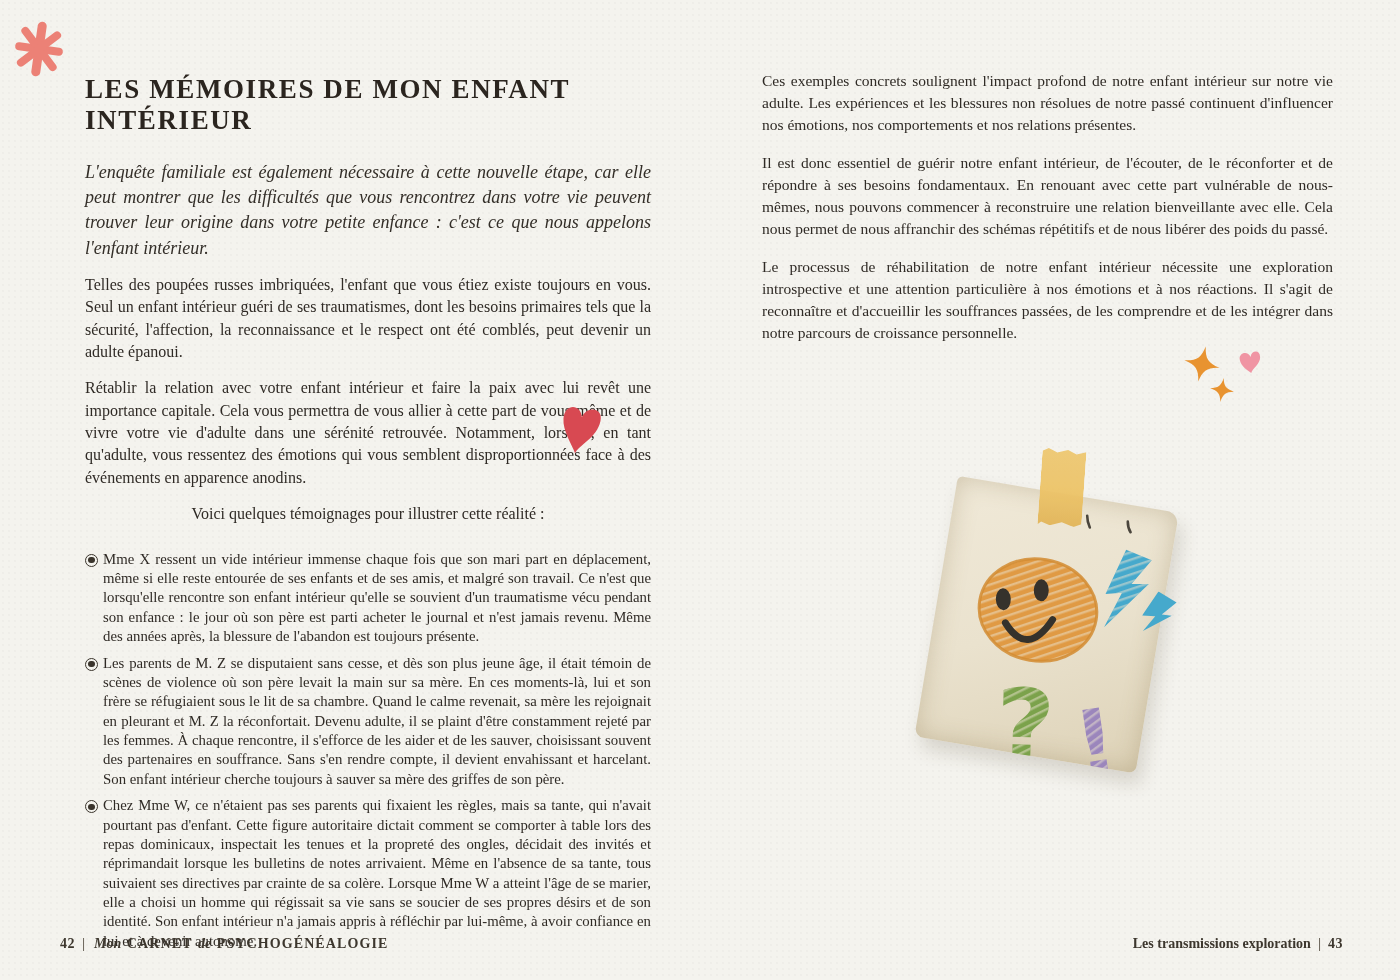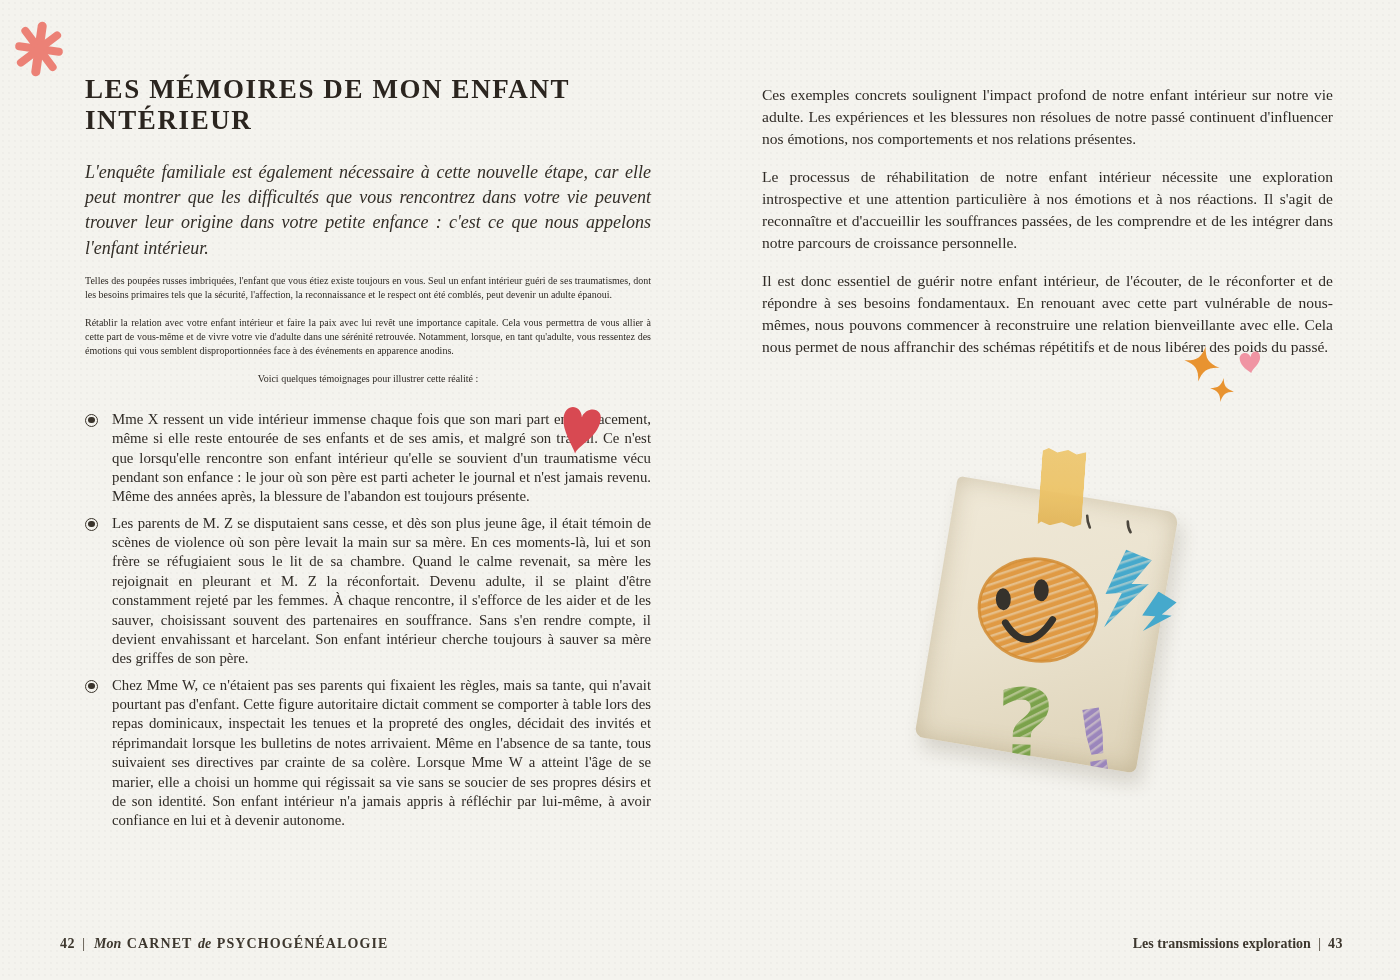--- a/index.html
+++ b/index.html
@@ -15,35 +15,35 @@
   .col-left{position:absolute; left:85px; top:74px; width:566px;}
   .page-title{
     margin:0 0 24px 0; font-size:27px; font-weight:600; letter-spacing:1.6px;
     color:#2b251f; font-family:"Liberation Serif", serif;
   }
   .intro p{
     margin:0 0 13px 0; font-style:italic; font-size:18px; line-height:1.4;
     text-align:justify; color:#332e28;
   }
   .bodytext p{
-    margin:0 0 14px 0; font-size:10px; line-height:1.4; text-align:justify;
+    margin:0 0 14px 0; font-size:16px; line-height:1.4; text-align:justify;
   }
   .bodytext p.lead-in{margin-bottom:24px; text-align:center;}
-  .testimonial{display:flex; gap:14px; margin:0 0 7px 0;}
+  .testimonial{display:flex; gap:5px; margin:0 0 7px 0;}
   .bullet{
     flex:0 0 13px; width:13px; height:13px; margin-top:4px; position:relative;
     border:1.6px solid #3a342c; border-radius:50%; box-sizing:border-box;
   }
   .bullet::after{
     content:""; position:absolute; left:2.4px; top:2.4px; right:2.4px; bottom:2.4px;
     background:#3a342c; border-radius:50%;
   }
   .t-text{flex:1; font-size:14.8px; line-height:1.31; text-align:justify;}
   
-  .col-right{position:absolute; left:762px; top:84px; width:571px;}
+  .col-right{position:absolute; left:762px; top:70px; width:571px;}
   .col-right p{margin:0 0 16px 0; font-size:15.5px; line-height:1.42; text-align:justify;}
   
   .footer{position:absolute; top:936px; font-size:14px; color:#3d372e; white-space:nowrap;font-weight:bold;}
   .footer-left{left:60px;}
   .footer-right{right:57px;}
   .footer .sep{margin:0 7px; color:#6b655a;}
   .footer .it{font-style:italic; margin:0 2px;}
   .footer .caps{letter-spacing:1.1px;}
   .footer .num{letter-spacing:0.5px;}
   
@@ -111,22 +111,22 @@
       </div>
     </div>
   </div>
 
   <svg class="doodle heart-doodle" width="50" height="58" viewBox="0 0 50 58">
     <path transform="rotate(9 25 28)" d="M25 16 C22 3 6 5 7 20 C8 33 20 45 24 53 C26 44 43 35 44 17 C45 3 28 4 25 16 Z" fill="#d84952"></path>
   </svg>
 
   <div class="col-right">
     <p>Ces exemples concrets soulignent l'impact profond de notre enfant intérieur sur notre vie adulte. Les expériences et les blessures non résolues de notre passé continuent d'influencer nos émotions, nos comportements et nos relations présentes.</p>
+    <p>Il est donc essentiel de guérir notre enfant intérieur, de l'écouter, de le réconforter et de répondre à ses besoins fondamentaux. En renouant avec cette part vulnérable de nous-mêmes, nous pouvons commencer à reconstruire une relation bienveillante avec elle. Cela nous permet de nous affranchir des schémas répétitifs et de nous libérer des poids du passé.</p>
     <p>Le processus de réhabilitation de notre enfant intérieur nécessite une exploration introspective et une attention particulière à nos émotions et à nos réactions. Il s'agit de reconnaître et d'accueillir les souffrances passées, de les comprendre et de les intégrer dans notre parcours de croissance personnelle.</p>
-    <p>Il est donc essentiel de guérir notre enfant intérieur, de l'écouter, de le réconforter et de répondre à ses besoins fondamentaux. En renouant avec cette part vulnérable de nous-mêmes, nous pouvons commencer à reconstruire une relation bienveillante avec elle. Cela nous permet de nous affranchir des schémas répétitifs et de nous libérer des poids du passé.</p>
   </div>
 
   <svg class="doodle sparkles-doodle" width="86" height="60" viewBox="0 0 86 60">
     <path d="M20 1 C22 13 26 17 38 19 C26 21 22 25 20 37 C18 25 14 21 2 19 C14 17 18 13 20 1 Z" transform="rotate(12 20 19)" fill="#e89330"></path>
     <path d="M40 33 C41.3 41 44 43.6 52 45 C44 46.4 41.3 49 40 57 C38.7 49 36 46.4 28 45 C36 43.6 38.7 41 40 33 Z" transform="rotate(8 40 45)" fill="#e89330"></path>
     <path d="M69 12 C67 5 57 6.5 58 14 C58.6 20 64 25 68 28 C69.5 23.5 78 20 78.5 13 C79 5.5 70.5 5.5 69 12 Z" transform="rotate(-6 68 16)" fill="#f094a3"></path>
   </svg>
 
   <div class="note">
     <svg width="224" height="264" viewBox="0 0 224 264">

